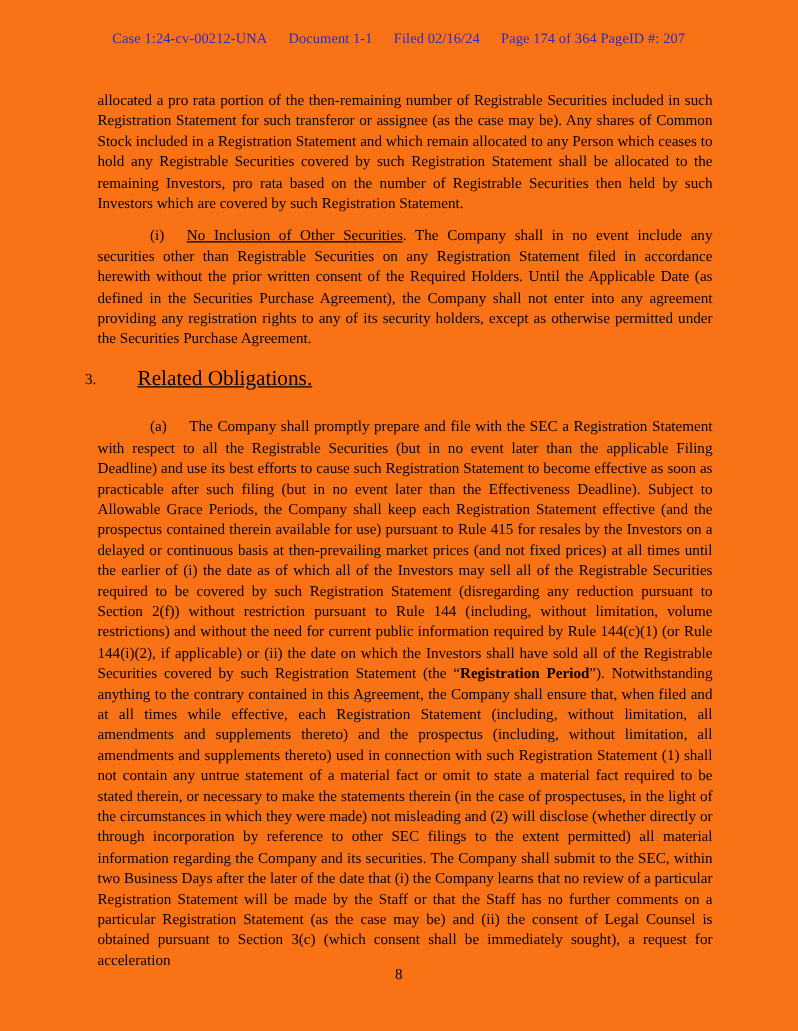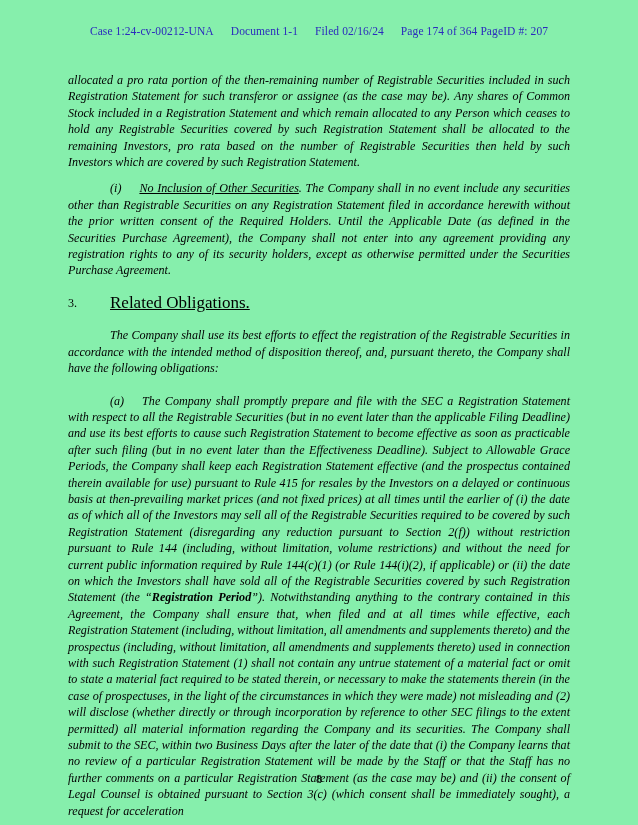--- a/index.html
+++ b/index.html
@@ -8,21 +8,21 @@
     background: #ffffff;
   }
   body {
     font-family: "Liberation Serif", serif;
     color: #000000;
   }
   .page {
     position: relative;
     width: 638px;
     height: 825px;
-    background: #86efac;
+    background: #f97316;
     box-sizing: border-box;
     overflow: hidden;
   }
   .header-stamp {
     position: absolute;
     top: 25px;
     left: 0;
     width: 638px;
     text-align: center;
     color: #2b2bbd;
@@ -37,26 +37,25 @@
   .header-stamp span:last-child {
     margin-right: 0;
   }
   .body-area {
     position: absolute;
     top: 72px;
     left: 68px;
     width: 502px;
   }
   p {
-    margin: 0 0 10px 0;
+    margin: 0 0 10px 10px;
     font-size: 12.1px;
     line-height: 16.4px;
     text-align: justify;
     text-justify: inter-word;
-    font-style: italic;
   }
   .indent {
     text-indent: 42px;
   }
   .u {
     text-decoration: underline;
   }
   .b {
     font-weight: bold;
   }
@@ -106,21 +105,20 @@
 
     <div class="spacer-sm"></div>
 
     <div class="numbered">
       <div class="num">3.</div>
       <div class="txt u">Related Obligations.</div>
     </div>
 
     <div class="spacer-sm"></div>
 
-    <p class="indent">The Company shall use its best efforts to effect the registration of the Registrable Securities in accordance with the intended method of disposition thereof, and, pursuant thereto, the Company shall have the following obligations:</p>
 
     <div class="spacer-sm"></div>
 
     <p>
       <span style="display:inline-block; width:42px;"></span><span>(a)</span><span style="display:inline-block; width:18px;"></span><span>The Company shall promptly prepare and file with the SEC a Registration Statement with respect to all the Registrable Securities (but in no event later than the applicable Filing Deadline) and use its best efforts to cause such Registration Statement to become effective as soon as practicable after such filing (but in no event later than the Effectiveness Deadline).  Subject to Allowable Grace Periods, the Company shall keep each Registration Statement effective (and the prospectus contained therein available for use) pursuant to Rule 415 for resales by the Investors on a delayed or continuous basis at then-prevailing market prices (and not fixed prices) at all times until the earlier of (i) the date as of which all of the Investors may sell all of the Registrable Securities required to be covered by such Registration Statement (disregarding any reduction pursuant to Section 2(f)) without restriction pursuant to Rule 144 (including, without limitation, volume restrictions) and without the need for current public information required by Rule 144(c)(1) (or Rule 144(i)(2), if applicable) or (ii) the date on which the Investors shall have sold all of the Registrable Securities covered by such Registration Statement (the “</span><span class="b">Registration Period</span><span>”).   Notwithstanding anything to the contrary contained in this Agreement, the Company shall ensure that, when filed and at all times while effective, each Registration Statement (including, without limitation, all amendments and supplements thereto) and the prospectus (including, without limitation, all amendments and supplements thereto) used in connection with such Registration Statement (1) shall not contain any untrue statement of a material fact or omit to state a material fact required to be stated therein, or necessary to make the statements therein (in the case of prospectuses, in the light of the circumstances in which they were made) not misleading and (2) will disclose (whether directly or through incorporation by reference to other SEC filings to the extent permitted) all material information regarding the Company and its securities.  The Company shall submit to the SEC, within two Business Days after the later of the date that (i) the Company learns that no review of a particular Registration Statement will be made by the Staff or that the Staff has no further comments on a particular Registration Statement (as the case may be) and (ii) the consent of Legal Counsel is obtained pursuant to Section 3(c) (which consent shall be immediately sought), a request for acceleration</span>
     </p>
 
   </div>
 
   <div class="footer-page">8</div>

